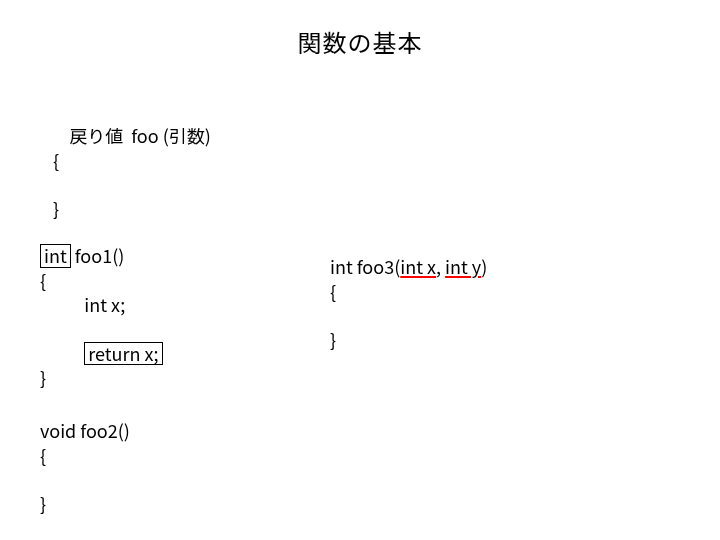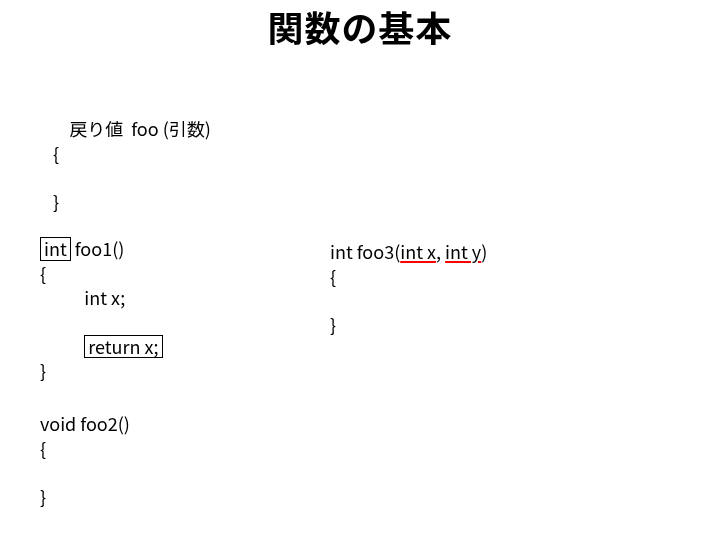--- a/index.html
+++ b/index.html
@@ -6,23 +6,23 @@
     margin: 0;
     padding: 0;
     width: 720px;
     height: 540px;
     background: #ffffff;
     font-family: "MS PGothic", "Noto Sans JP", sans-serif;
     color: #000;
   }
   .title {
     text-align: center;
-    font-size: 36px;
-    font-weight: bold;
-    margin-top: 0;
+    font-size: 24px;
+    font-weight: normal;
+    margin-top: 24px;
     letter-spacing: 1px;
   }
   .content {
     position: relative;
     width: 100%;
     height: 470px;
   }
   .block {
     position: absolute;
     font-size: 18px;
@@ -60,21 +60,21 @@
 
   <div class="block" style="left:40px; top:160px;">
 <span class="boxed">int</span><span> foo1()</span>
 <span>{</span>
 <span>           </span><span>int x;</span>
 
 <span>           </span><span class="boxed">return x;</span>
 <span>}</span>
   </div>
 
-  <div class="block" style="left:330px; top:163px;">
+  <div class="block" style="left:330px; top:171px;">
 <span>int foo3</span><span>(</span><span class="hl">int x</span><span>, </span><span class="hl">int y</span><span>)</span>
 <span>{</span>
 
 <span>}</span>
   </div>
 
   <div class="block" style="left:40px; top:335px;">
 <span>void foo2()</span>
 <span>{</span>
 

